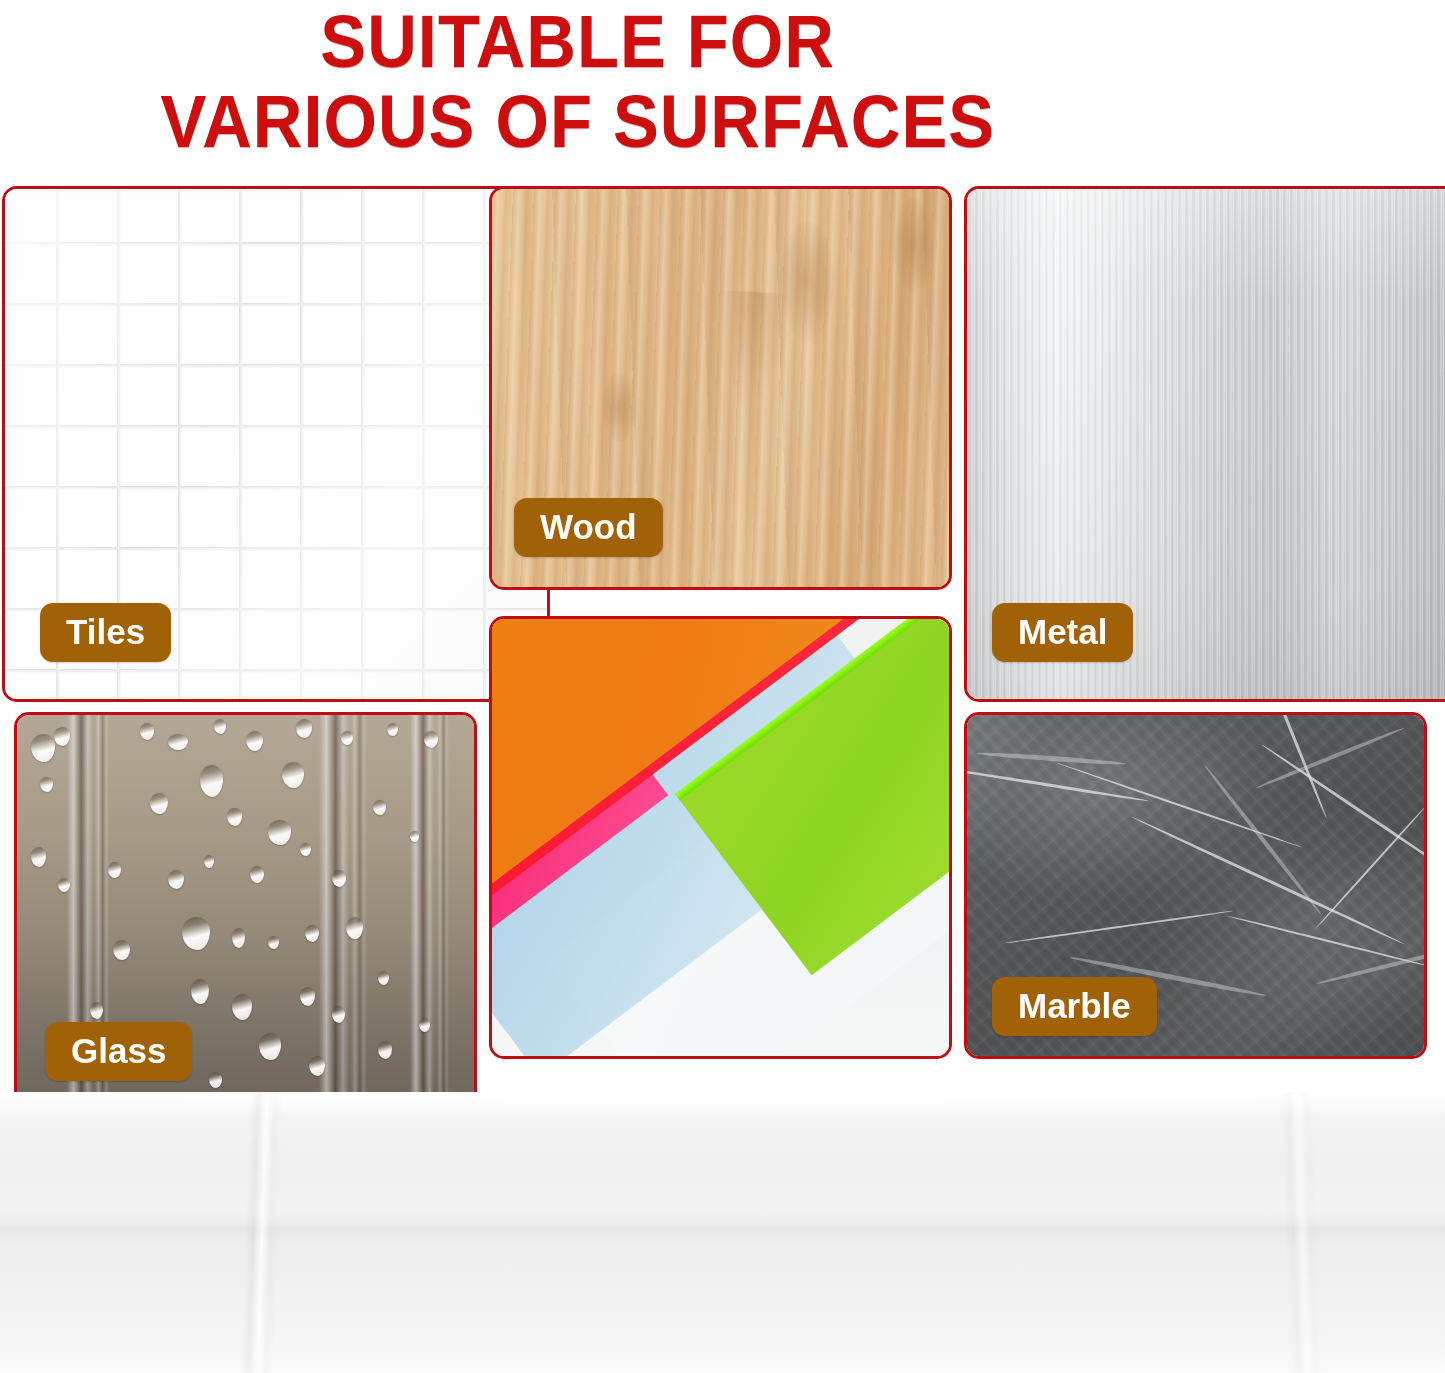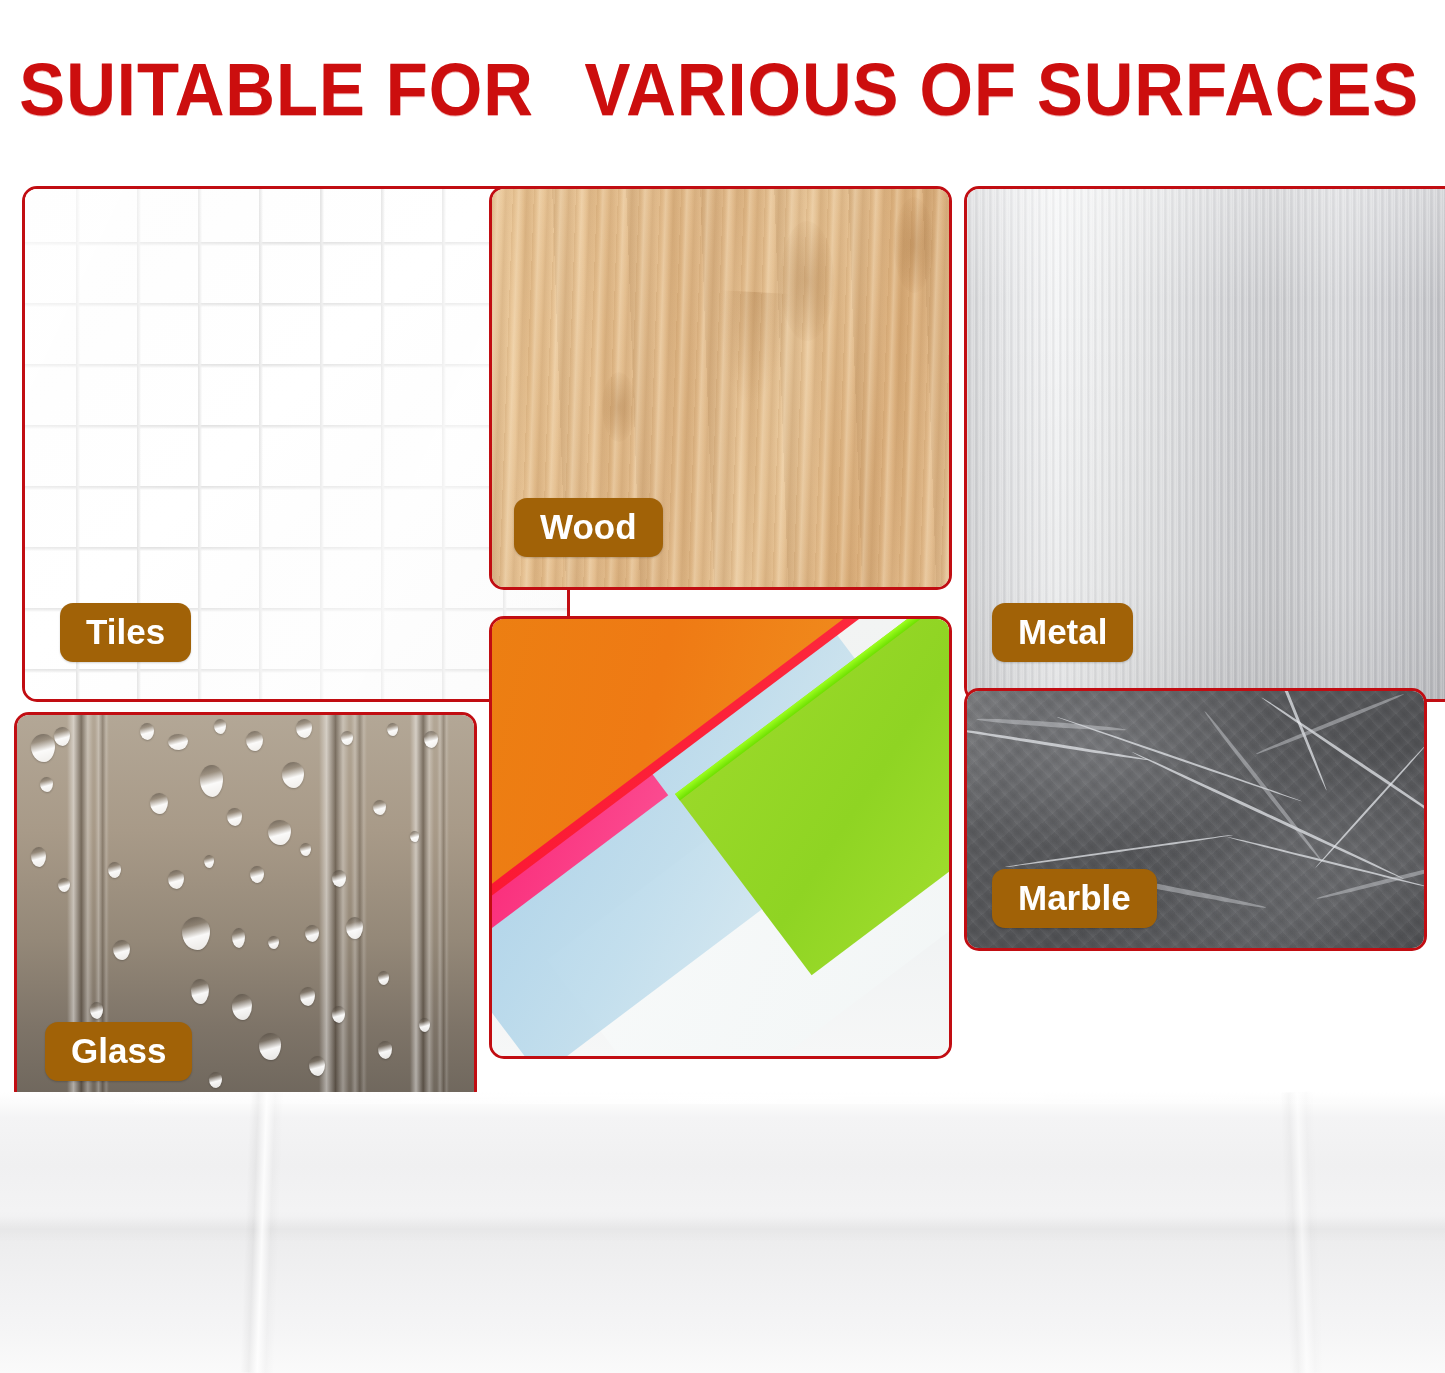--- a/index.html
+++ b/index.html
@@ -4,21 +4,21 @@
 <style>
   html,body{margin:0;padding:0;background:#fff;}
   body{
     width:1445px;height:1373px;position:relative;overflow:hidden;
     font-family:"Liberation Sans","DejaVu Sans",sans-serif;
   }
 
   
   #headline{
     position:absolute;left:0;top:0;width:1156px;height:178px;
-    display:flex;flex-direction:row;align-items:center;justify-content:flex-start;
+    display:flex;flex-direction:column;align-items:center;justify-content:flex-start;
     padding-top:2px;box-sizing:border-box;
   }
   .headline-line{
     color:#CC0E0E;
     font-weight:bold;
     font-size:74px;
     line-height:80px;
     letter-spacing:1px;
     transform:scaleX(.93);
     transform-origin:center;
@@ -46,21 +46,21 @@
     font-weight:bold;
     font-size:35px;
     line-height:35px;
     padding:11px 26px 13px 26px;
     white-space:nowrap;
     z-index:9;
     box-shadow:0 1px 2px rgba(0,0,0,.18);
   }
 
   
-  #p-tiles{left:22px;top:186px;width:548px;height:516px;padding-left:9px;}
+  #p-tiles{left:2px;top:186px;width:548px;height:516px;padding-left:9px;}
   .tiles-bg{
     background:
       repeating-linear-gradient(to right,
         rgba(0,0,0,0) 0px, rgba(0,0,0,0) 57px,
         #e2e2e2 57px, #ededed 59px, rgba(0,0,0,0) 61px),
       repeating-linear-gradient(to bottom,
         rgba(0,0,0,0) 0px, rgba(0,0,0,0) 57px,
         #e0e0e0 57px, #ececec 59px, rgba(0,0,0,0) 61px),
       linear-gradient(135deg,#fdfdfd 0%,#ffffff 45%,#fafafa 100%);
     background-position:-6px -4px,-6px -4px,0 0;
@@ -167,21 +167,21 @@
   }
   .pl-blueedge{background:linear-gradient(to bottom,#2a86de,#1467c4);}
   .pl-clear{
     left:12%;top:78%;width:115%;height:50%;
     background:linear-gradient(160deg,rgba(248,250,250,.95) 0%,rgba(242,246,246,.9) 100%);
     transform:rotate(-37deg);transform-origin:0 0;
   }
   #b-plastic{left:22px;bottom:22px;}
 
   
-  #p-marble{left:964px;top:688px;width:463px;height:263px;}
+  #p-marble{left:964px;top:712px;width:463px;height:347px;}
   .marble-bg{
     background:
       linear-gradient(118deg,rgba(255,255,255,.13) 0%,rgba(255,255,255,0) 14%),
       radial-gradient(ellipse 280px 160px at 28% 22%,rgba(180,182,186,.30) 0%,rgba(120,122,126,0) 68%),
       radial-gradient(ellipse 240px 180px at 74% 62%,rgba(170,172,176,.22) 0%,rgba(120,122,126,0) 70%),
       radial-gradient(ellipse 200px 120px at 52% 88%,rgba(100,102,106,.35) 0%,rgba(90,92,96,0) 70%),
       linear-gradient(150deg,#646568 0%,#5b5c5f 30%,#525356 58%,#5c5d60 80%,#4e4f52 100%);
   }
   .vein{position:absolute;background:rgba(232,234,238,.72);border-radius:50%;}
   .vein2{position:absolute;background:rgba(210,213,218,.45);border-radius:50%;}

